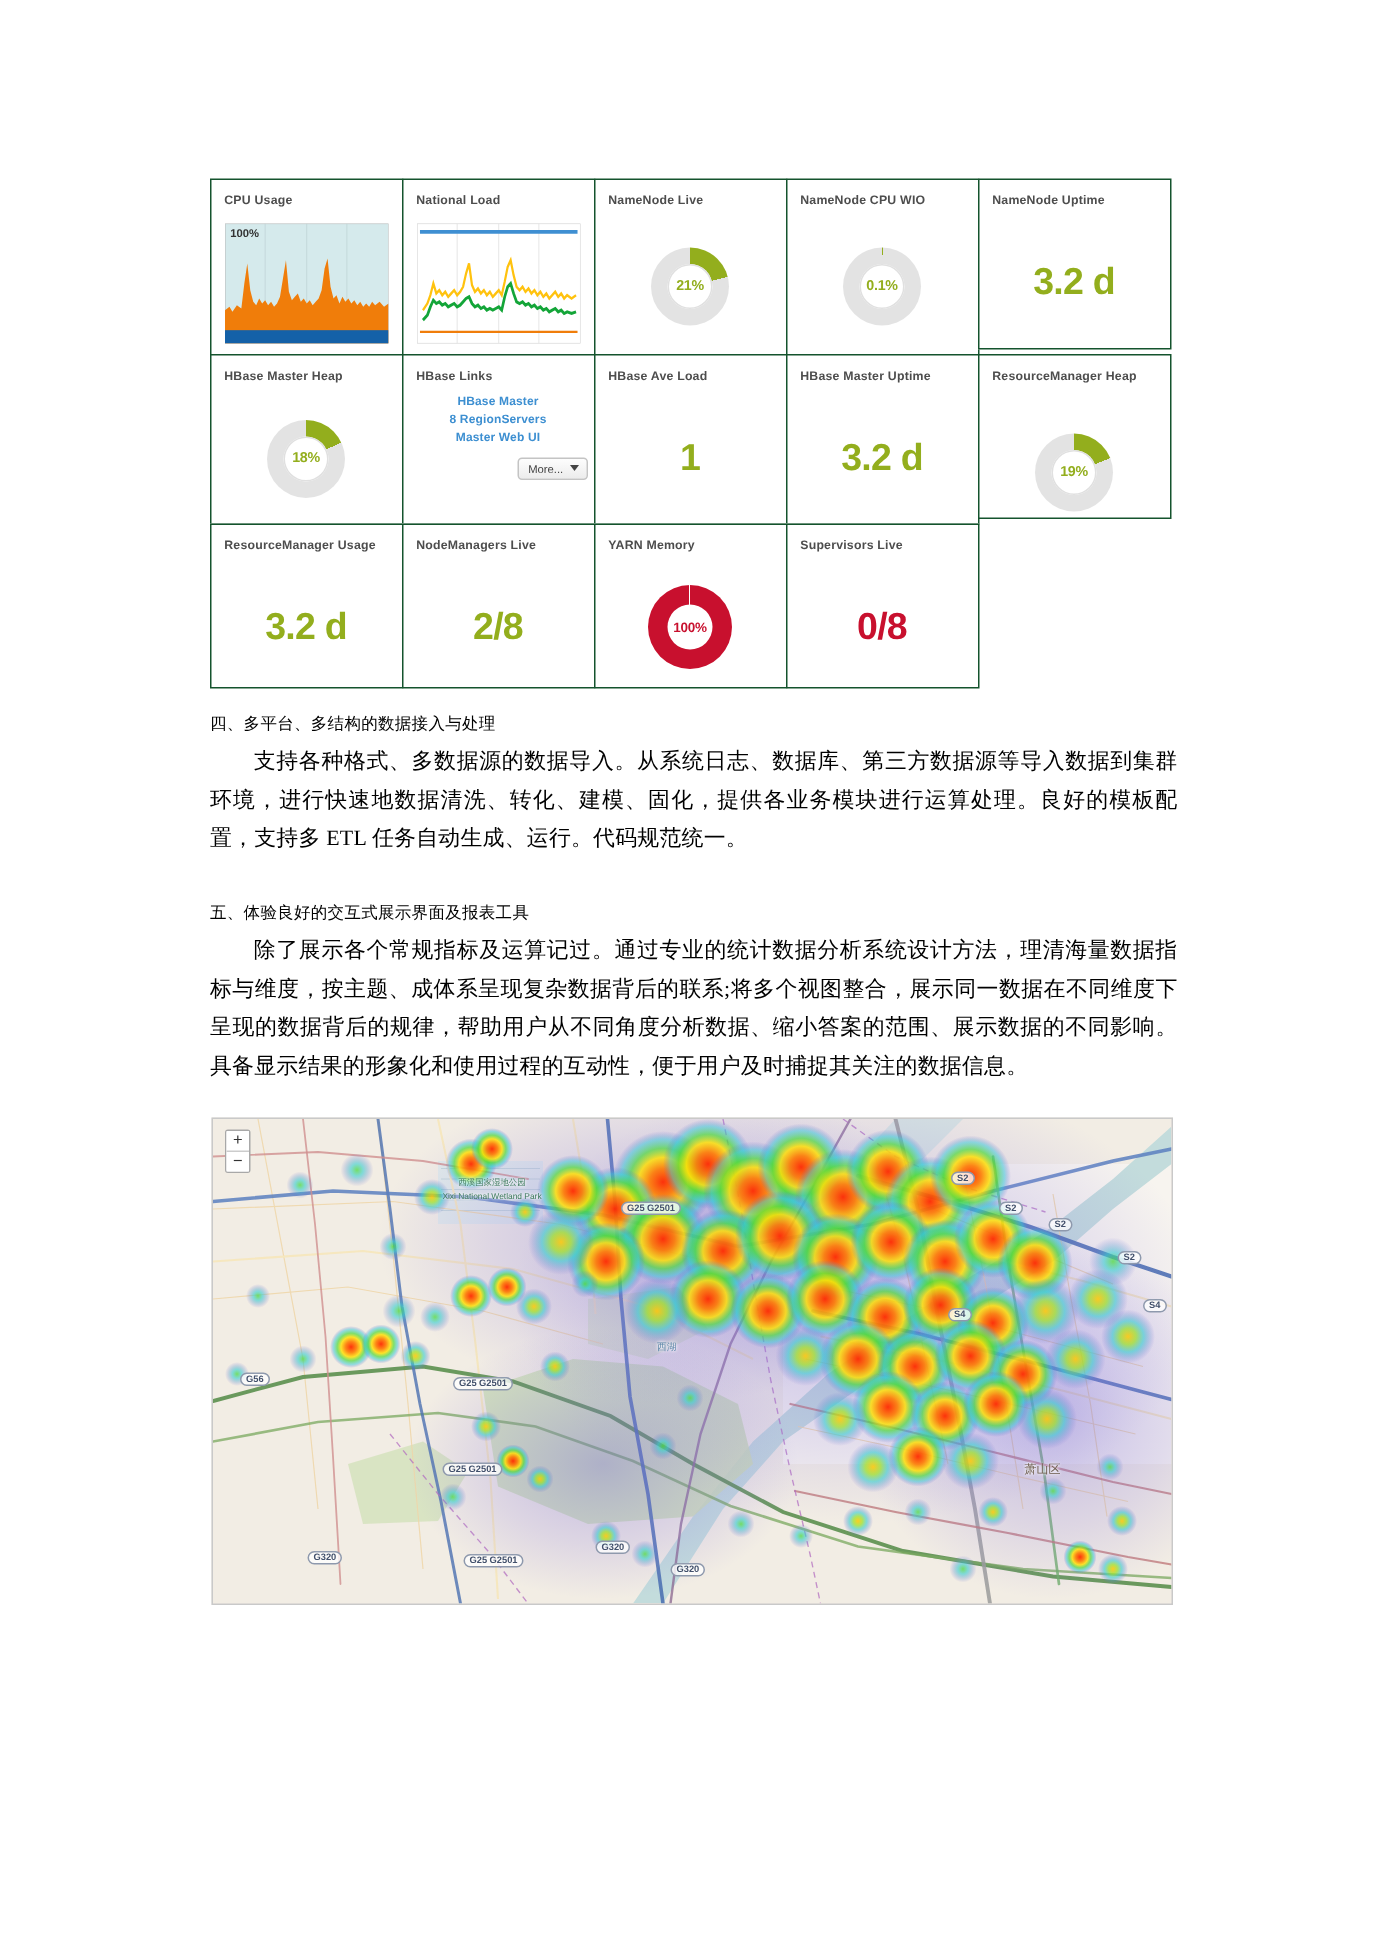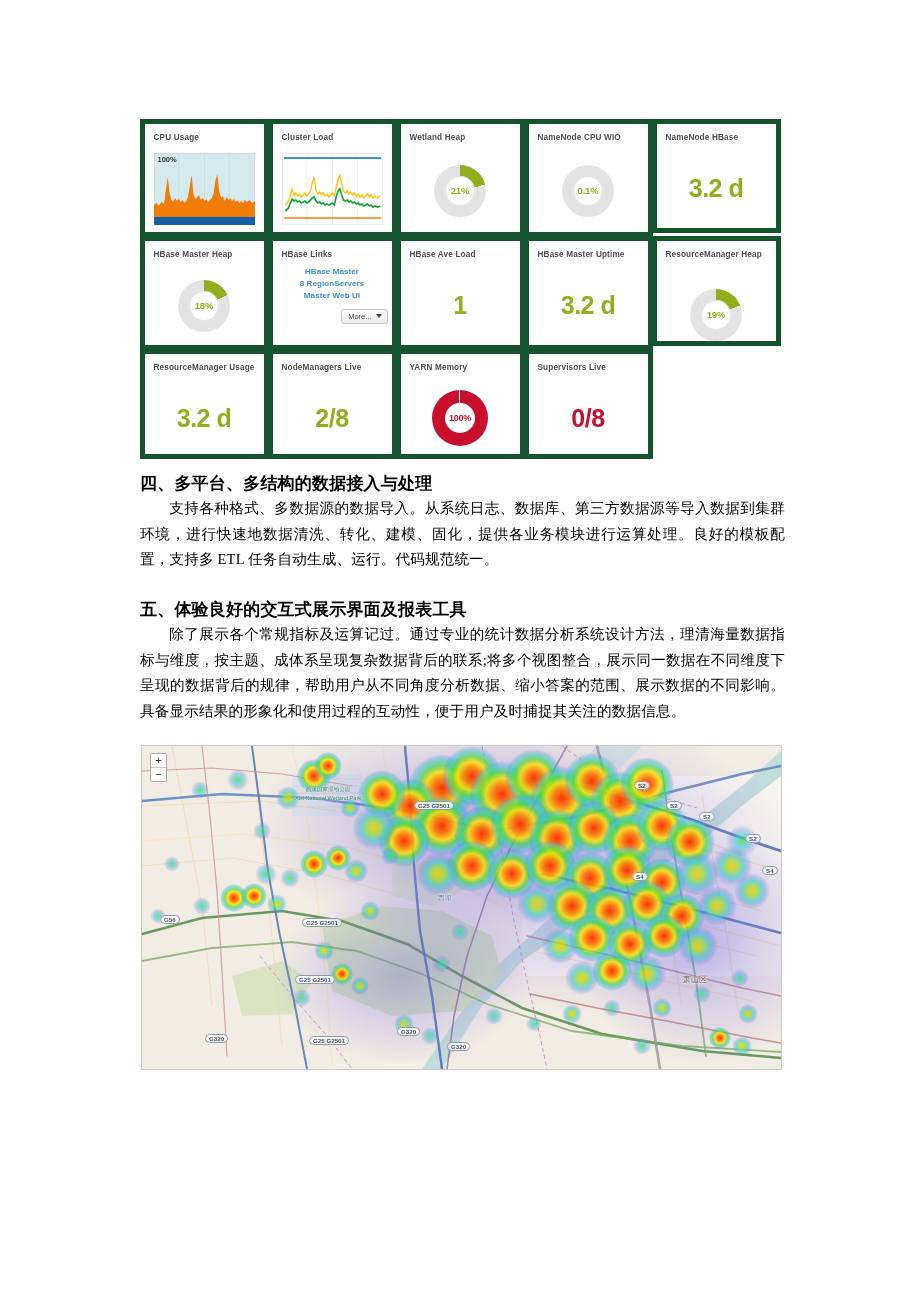--- a/index.html
+++ b/index.html
@@ -11,21 +11,21 @@
   .page{position:absolute;left:0;top:0;width:920px;height:1302px;}
 
   
   .dash{
     position:absolute;left:140px;top:119px;width:640px;
     display:grid;grid-template-columns:repeat(5,1fr);
     gap:0px;
   }
   .widget{
     box-sizing:border-box;
-    border:5px solid #14532d;
+    border:1px solid #14532d;
     background:#ffffff;
     margin:-0.5px;
     padding:8px 9px 6px 9px;
     position:relative;
   }
   .r1{height:118px;}
   .r2{height:114px;}
   .r3{height:110px;}
   .w-title{
     font-family:"Liberation Sans","DejaVu Sans",sans-serif;
@@ -86,21 +86,21 @@
   .spark{width:100%;height:100%;display:block;}
   .sparkwrap{position:absolute;left:9px;right:9px;top:29px;bottom:7px;}
   .pct-lbl{
     position:absolute;left:4px;top:2px;
     font-family:"Liberation Sans","DejaVu Sans",sans-serif;
     font-size:7.5px;font-weight:bold;color:#333;z-index:3;
   }
 
   
   .txtblock{position:absolute;left:140px;width:645px;color:#000;}
-  .h-cn{font-size:17px;line-height:25px;letter-spacing:.2px;font-weight:bold;}
+  .h-cn{font-size:11px;line-height:25px;letter-spacing:.2px;}
   .p-cn{font-size:14.6px;line-height:25.5px;text-align:justify;letter-spacing:.15px;}
   .indent{text-indent:2em;}
 
   
   .mapbox{
     position:absolute;left:141px;top:745px;width:639px;height:323px;
     overflow:hidden;border:1px solid #c9c9c9;background:#efe9e1;
   }
   .maplayer{position:absolute;inset:0;}
   .zoomctl{
@@ -146,37 +146,37 @@
           <line x1="27" y1="0" x2="27" y2="72" stroke="#c2d6d8" stroke-width="0.6"></line>
           <line x1="55" y1="0" x2="55" y2="72" stroke="#c2d6d8" stroke-width="0.6"></line>
           <line x1="82" y1="0" x2="82" y2="72" stroke="#c2d6d8" stroke-width="0.6"></line>
           <path fill="#f07d0a" d="M0,52 L3,50 L5,53 L8,49 L11,51 L13,36 L15,24 L17,40 L19,47 L21,49 L23,45 L25,48 L27,46 L29,49 L31,47 L33,50 L35,48 L37,44 L39,33 L41,22 L43,41 L45,46 L47,44 L49,42 L51,47 L53,45 L55,48 L57,46 L59,49 L61,47 L63,45 L65,40 L67,27 L69,21 L71,38 L73,45 L75,43 L77,48 L79,44 L81,47 L83,45 L85,48 L87,46 L89,49 L91,47 L93,50 L95,48 L97,50 L99,47 L101,49 L104,47 L107,50 L110,48 L110,72 L0,72 Z"></path>
           <rect x="0" y="64" width="110" height="8" fill="#1461a8"></rect>
         </svg>
       </div>
     </div>
 
     <div class="widget r1">
-      <div class="w-title">Cluster Load</div>
+      <div class="w-title">National Load</div>
       <div class="sparkwrap">
         <svg class="spark" viewBox="0 0 110 72" preserveAspectRatio="none">
           <rect x="0" y="0" width="110" height="72" fill="#ffffff" stroke="#cfcfcf" stroke-width="0.7"></rect>
           <line x1="27" y1="0" x2="27" y2="72" stroke="#e2e2e2" stroke-width="0.6"></line>
           <line x1="55" y1="0" x2="55" y2="72" stroke="#e2e2e2" stroke-width="0.6"></line>
           <line x1="82" y1="0" x2="82" y2="72" stroke="#e2e2e2" stroke-width="0.6"></line>
           <line x1="2" y1="5" x2="108" y2="5" stroke="#3f8fd2" stroke-width="2.2"></line>
           <polyline fill="none" stroke="#ffc20e" stroke-width="1.5" points="4,52 7,48 9,43 11,36 13,42 15,40 17,43 19,41 21,44 23,42 25,40 27,43 29,41 31,38 33,30 35,24 37,37 39,41 41,39 43,42 45,40 47,43 49,41 51,44 53,42 55,40 57,43 59,35 61,26 63,22 65,31 67,38 69,40 71,38 73,41 75,39 77,42 79,40 81,43 83,41 85,44 87,42 89,45 91,43 93,41 95,44 97,42 99,45 101,43 104,45 107,43"></polyline>
           <polyline fill="none" stroke="#13a538" stroke-width="1.8" points="4,58 7,55 9,50 11,46 13,48 15,47 17,49 19,48 21,50 23,49 25,48 27,50 29,49 31,47 33,45 35,44 37,48 39,50 41,49 43,51 45,50 47,52 49,51 51,52 53,51 55,50 57,52 59,44 61,38 63,36 65,42 67,47 69,48 71,47 73,49 75,48 77,50 79,49 81,51 83,50 85,52 87,51 89,53 91,52 93,51 95,53 97,52 99,54 101,53 104,54 107,53"></polyline>
           <line x1="2" y1="65" x2="108" y2="65" stroke="#f07d0a" stroke-width="1.4"></line>
         </svg>
       </div>
     </div>
 
     <div class="widget r1">
-      <div class="w-title">Wetland Heap</div>
+      <div class="w-title">NameNode Live</div>
       <div class="w-body">
         <div class="donut big-d">
           <div class="ring" style="background:conic-gradient(#93ae1d 0deg 75.6deg,#e3e3e3 75.6deg 360deg);"></div>
           <div class="hole"></div>
           <div class="val">21%</div>
         </div>
       </div>
     </div>
 
 
@@ -185,21 +185,21 @@
       <div class="w-body">
         <div class="donut big-d">
           <div class="ring" style="background:conic-gradient(#93ae1d 0deg 0.9deg,#e3e3e3 0.9deg 360deg);"></div>
           <div class="hole"></div>
           <div class="val">0.1%</div>
         </div>
       </div>
     </div>
 
     <div class="widget r2">
-      <div class="w-title">NameNode HBase</div>
+      <div class="w-title">NameNode Uptime</div>
       <div class="w-body">
         <div class="big">3.2 d</div>
       </div>
     </div>
 
     <div class="widget r2">
       <div class="w-title">HBase Master Heap</div>
       <div class="w-body">
         <div class="donut big-d">
           <div class="ring" style="background:conic-gradient(#93ae1d 0deg 64.8deg,#e3e3e3 64.8deg 360deg);"></div>

